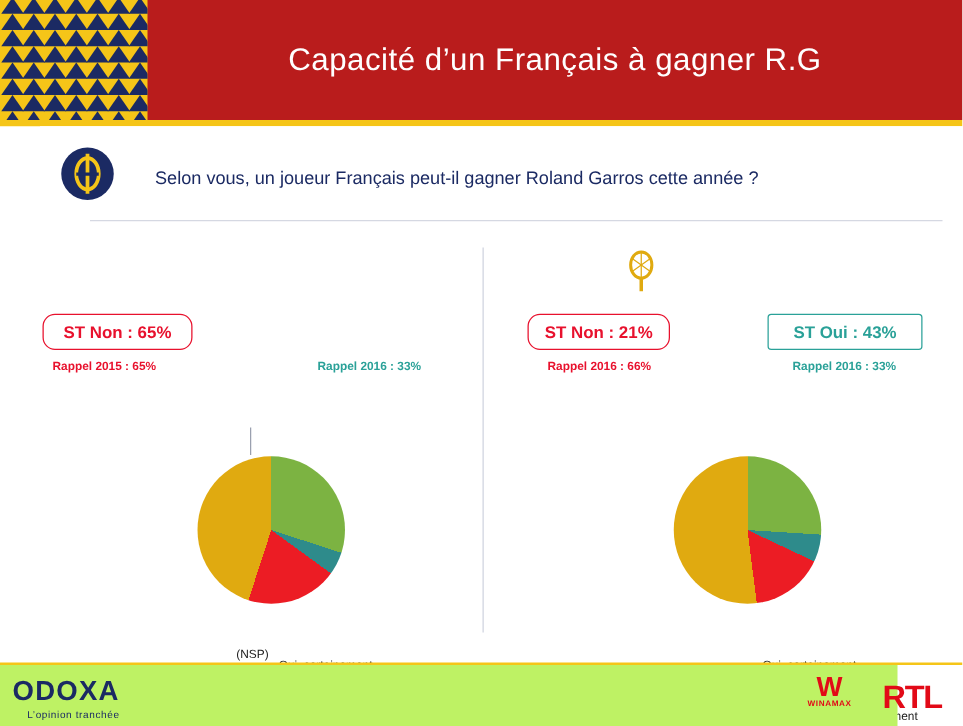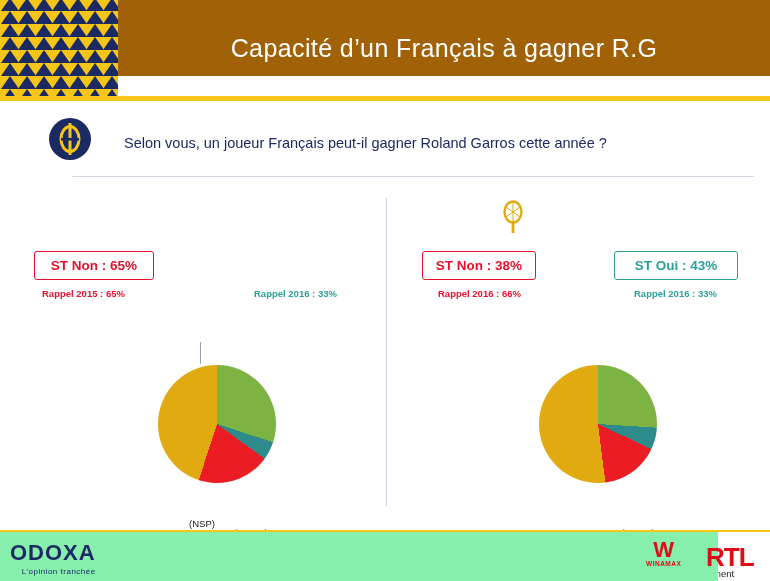--- a/index.html
+++ b/index.html
@@ -5,22 +5,22 @@
   html,body{margin:0;padding:0;}
   body{
     width:770px;height:581px;
     background:#ffffff;
     font-family:"Liberation Sans", sans-serif;
     position:relative;
     overflow:hidden;
   }
   
   .header{
-    position:absolute;left:0;top:0;width:770px;height:76px;
-    background:#a16207;
+    position:absolute;left:0;top:0;width:770px;height:96px;
+    background:#b91c1c;
   }
   .header-pattern{
     position:absolute;left:0;top:0;width:118px;height:96px;
     background:#f5c518;
     overflow:hidden;
   }
   .header-pattern .chev{
     position:absolute;
     width:0;height:0;
     border-left:9px solid transparent;
@@ -73,21 +73,21 @@
   
   .st-box{
     position:absolute;top:61px;
     border:1.6px solid;
     border-radius:3px;
     padding:6px 0;
     text-align:center;
     font-size:13.5px;font-weight:bold;
     background:#ffffff;
   }
-  .st-non{left:24px;width:118px;color:#e8112d;border-color:#e8112d;}
+  .st-non{left:24px;width:118px;color:#e8112d;border-color:#e8112d;border-radius:10px;}
   .st-oui{left:222px;width:132px;color:#2aa198;border-color:#2aa198;}
   .rappel{
     position:absolute;top:98px;font-size:9.5px;font-weight:bold;
   }
   .rappel-non{left:32px;color:#e8112d;}
   .rappel-oui{left:244px;color:#2aa198;}
 
   .panel-right .st-non{left:28px;width:112px;}
   .panel-right .st-oui{left:220px;width:122px;}
   .panel-right .rappel-non{left:32px;margin-left:12px;}
@@ -101,21 +101,21 @@
   .label{
     position:absolute;font-size:9.5px;color:#1a1a1a;line-height:12px;
   }
   .leader{position:absolute;background:#9aa0af;}
 
   
   .footer-rule{
     position:absolute;left:0;top:530px;width:770px;height:2px;background:#f5c518;
   }
   .footer{
-    position:absolute;left:0;top:532px;width:718px;height:49px;background:#86efac;
+    position:absolute;left:0;top:532px;width:718px;height:49px;background:#bef264;
   }
   .odoxa{
     position:absolute;left:10px;top:8px;
   }
   .odoxa-name{
     font-size:22px;font-weight:bold;color:#1b2a63;letter-spacing:1px;
   }
   .odoxa-tag{
     font-size:8px;color:#1b2a63;letter-spacing:.5px;text-align:right;margin-top:1px;
   }
@@ -255,21 +255,21 @@
   <div class="racket-icon">
     <svg width="26" height="34" viewBox="0 0 26 34">
       <ellipse cx="13" cy="12" rx="8.5" ry="10.5" fill="none" stroke="#e0aa10" stroke-width="2.4"></ellipse>
       <line x1="6" y1="7" x2="20" y2="17" stroke="#e0aa10" stroke-width="1"></line>
       <line x1="6" y1="17" x2="20" y2="7" stroke="#e0aa10" stroke-width="1"></line>
       <line x1="13" y1="2" x2="13" y2="22" stroke="#e0aa10" stroke-width="1"></line>
       <rect x="11.6" y="22" width="2.8" height="11" fill="#e0aa10"></rect>
     </svg>
   </div>
 
-  <div class="st-box st-non">ST Non : 38%</div>
+  <div class="st-box st-non">ST Non : 21%</div>
   <div class="st-box st-oui">ST Oui : 43%</div>
   <div class="rappel rappel-non">Rappel 2016 : 66%</div>
   <div class="rappel rappel-oui">Rappel 2016 : 33%</div>
 
   <div class="pie-wrap" style="left:145px;top:175px;">
     <div class="pie" style="background:conic-gradient(
         from 0deg,
         #7cb342 0deg 93.6deg,
         #2e8b8b 93.6deg 115.2deg,
         #ec1c24 115.2deg 172.8deg,

